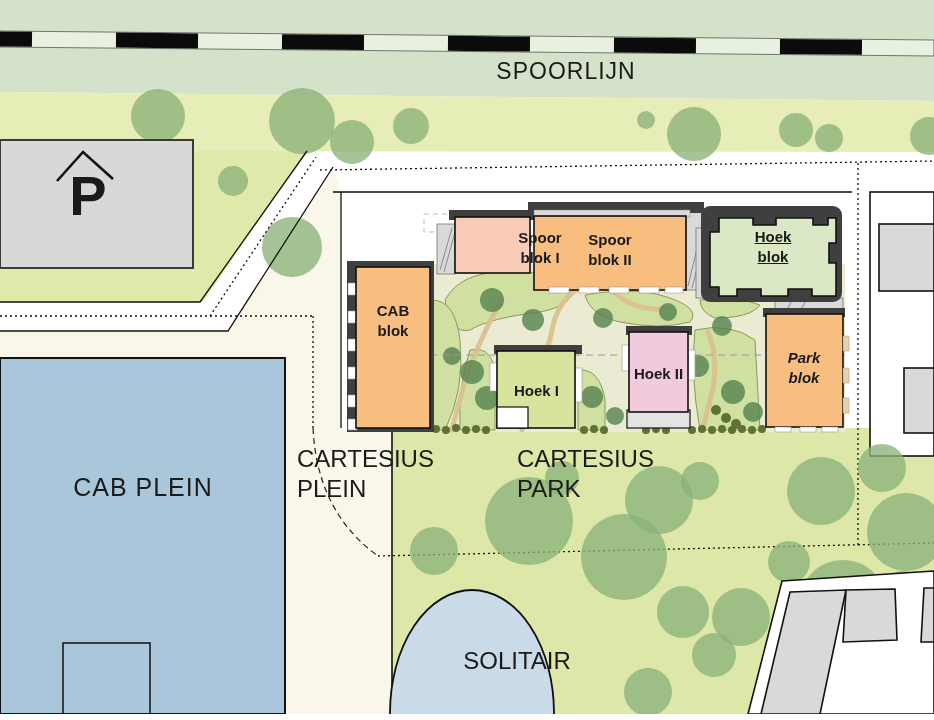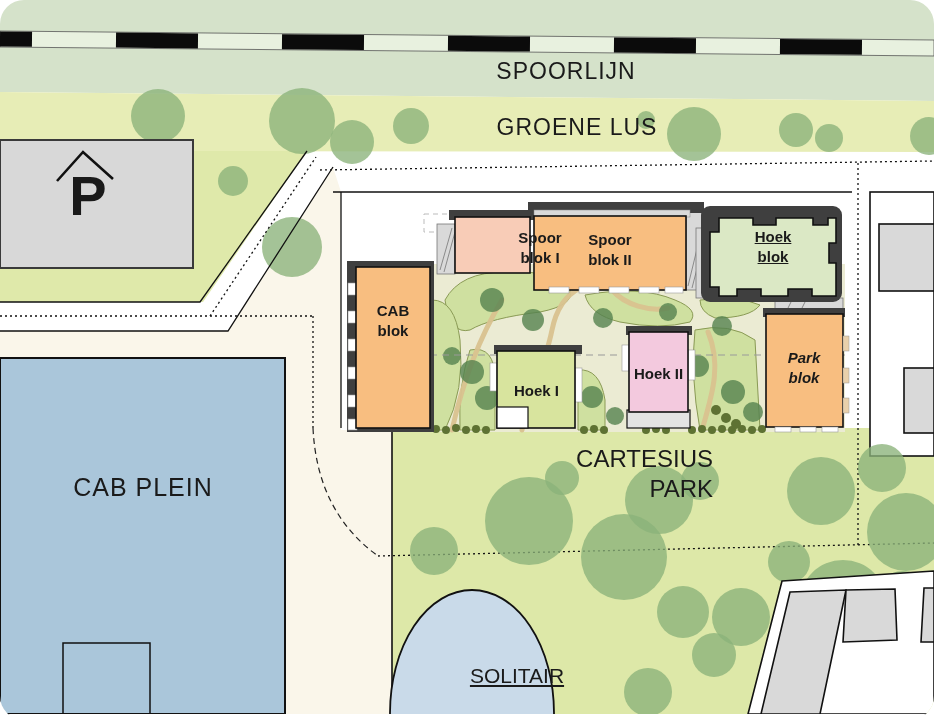--- a/index.html
+++ b/index.html
@@ -1,36 +1,36 @@
 <!DOCTYPE html>
 <html style="--railzone: #d5e2ca; --band: #e7edb6; --wedge: #dfe9aa; --plaza: #faf6ea; --parkgreen: #dde8a8; --orange: #f8be80; --salmon: #f8ccb7; --hoekgreen: #dbe8c5; --villagreen: #d8e49e; --pink: #f3c9de; --blue: #aac6da; --pond: #c9dae9; --graybldg: #d9d9d9; --roof: #3f3f3f; --gardenbase: #ebebd3; --blob: #cfe0a0; --blobedge: #8a9a55; --tree: #8bb27a; --gardentree: #55824f; --bush: #5e7233; --path: #d9c28f; --rail: #0b0b0b;"><head>
 <meta charset="utf-8">
 <style>
   html,body{margin:0;padding:0;background:#fff;}
   .stage{position:relative;width:934px;height:720px;overflow:hidden;
-         font-family:"Liberation Sans", sans-serif;color:#1a1a1a;border-radius:24px;}
+         font-family:"Liberation Sans", sans-serif;color:#1a1a1a;}
   .map-svg{position:absolute;left:0;top:0;width:934px;height:720px;}
   .lbl{position:absolute;color:#1a1a1a;text-align:center;}
   .lbl-big{font-size:23px;letter-spacing:1px;}
   .lbl-bldg{font-size:15px;font-weight:bold;line-height:1.32;}
   .lbl-left{text-align:left;}
   #lbl-spoorlijn{left:441px;top:58px;width:250px;}
   #lbl-groenelus{left:452px;top:114px;width:250px;}
   #lbl-p{left:48px;top:168px;width:80px;font-size:56px;font-weight:bold;line-height:1;}
   #lbl-cabblok{left:371px;top:301px;width:44px;}
   #lbl-spoor1{left:466px;top:228px;width:52px;margin-left:48px;}
   #lbl-spoor2{left:582px;top:230px;width:56px;text-align:center;}
   #lbl-hoek{left:750px;top:227px;width:46px;text-decoration:underline;}
   #lbl-villa1{left:500px;top:381px;width:73px;}
   #lbl-villa2{left:622px;top:364px;width:73px;}
   #lbl-parkblok{left:782px;top:348px;width:44px;font-style:italic;}
   #lbl-cabgebouw{left:23px;top:473px;width:240px;font-size:25px;letter-spacing:1px;}
   #lbl-plein{left:297px;top:444px;width:196px;font-size:24px;line-height:1.25;}
-  #lbl-park{left:517px;top:444px;width:196px;font-size:24px;line-height:1.25;text-align:right;}
-  #lbl-solitair{left:427px;top:664px;width:180px;font-size:21px;text-decoration:underline;}
+  #lbl-park{left:517px;top:444px;width:196px;font-size:24px;line-height:1.25;}
+  #lbl-solitair{left:427px;top:647px;width:180px;font-size:24px;}
   
   .f-railzone{fill:var(--railzone);} .f-band{fill:var(--band);}
   .f-wedge{fill:var(--wedge);} .f-plaza{fill:var(--plaza);}
   .f-parkgreen{fill:var(--parkgreen);} .f-orange{fill:var(--orange);}
   .f-salmon{fill:var(--salmon);} .f-hoekgreen{fill:var(--hoekgreen);}
   .f-villagreen{fill:var(--villagreen);} .f-pink{fill:var(--pink);}
   .f-blue{fill:var(--blue);} .f-pond{fill:var(--pond);}
   .f-gray{fill:var(--graybldg);} .f-dark{fill:var(--roof);}
   .f-gardenbase{fill:var(--gardenbase);} .f-blob{fill:var(--blob);stroke:var(--blobedge);stroke-width:1;}
   .tree{fill:var(--tree);fill-opacity:.78;}
@@ -260,25 +260,25 @@
         <rect class="tab" x="800" y="427" width="16" height="5"></rect>
       <rect class="tab" x="822" y="427" width="16" height="5"></rect>
     </g>
 
     <ellipse class="f-pond" cx="472" cy="713" rx="82" ry="123" stroke="#111" stroke-width="1.8"></ellipse>
 
     <rect x="0" y="714" width="934" height="6" fill="#ffffff"></rect>
   </svg>
 
   <div class="lbl lbl-big" id="lbl-spoorlijn">SPOORLIJN</div>
-  <div class="lbl lbl-big" id="lbl-groenelus">GROENE LUS</div>
   <div class="lbl" id="lbl-p">P</div>
   <div class="lbl lbl-bldg" id="lbl-cabblok">CAB blok</div>
   <div class="lbl lbl-bldg" id="lbl-spoor1">Spoor blok I</div>
   <div class="lbl lbl-bldg" id="lbl-spoor2">Spoor blok II</div>
   <div class="lbl lbl-bldg" id="lbl-hoek">Hoek blok</div>
   <div class="lbl lbl-bldg" id="lbl-villa1">Hoek I</div>
   <div class="lbl lbl-bldg" id="lbl-villa2">Hoek II</div>
   <div class="lbl lbl-bldg" id="lbl-parkblok">Park blok</div>
   <div class="lbl" id="lbl-cabgebouw">CAB PLEIN</div>
+  <div class="lbl lbl-left" id="lbl-plein">CARTESIUS PLEIN</div>
   <div class="lbl lbl-left" id="lbl-park">CARTESIUS PARK</div>
   <div class="lbl" id="lbl-solitair">SOLITAIR</div>
 </div>
 
 </body></html>

